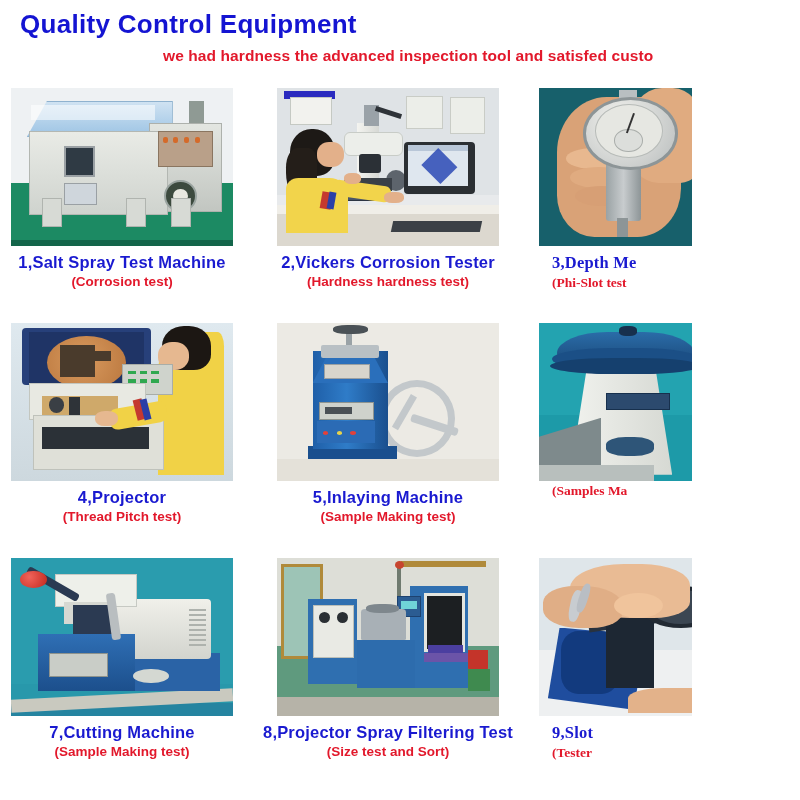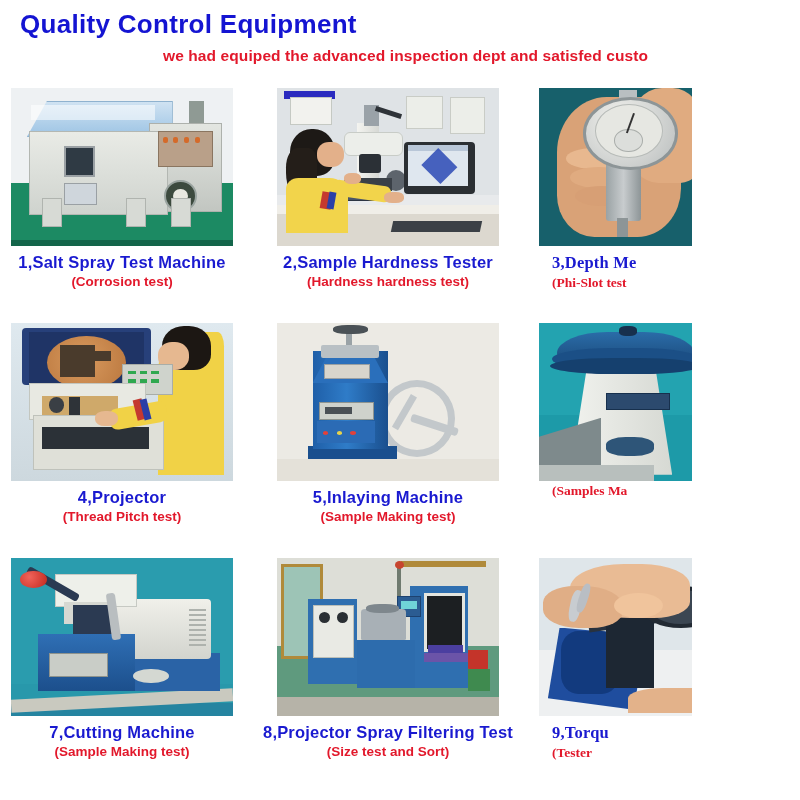--- a/index.html
+++ b/index.html
@@ -232,21 +232,21 @@
   .tq-brace{left:14%;top:20%;width:5%;height:20%;background:#c8ccd0;border-radius:40%;transform:rotate(12deg);}
   .tq-brace2{left:18%;top:16%;width:4%;height:19%;background:#b9bec4;border-radius:40%;transform:rotate(18deg);}
   .tq-low{left:40%;bottom:2%;width:40%;height:16%;background:#e3b28a;border-radius:40% 20% 0 0;}
 </style>
 </head>
 <body>
 
 <div class="page">
 
   <div class="page-title">Quality Control Equipment</div>
-  <div class="page-subtitle">we had equiped the advanced inspection dept and satisfed custo</div>
+  <div class="page-subtitle">we had hardness the advanced inspection tool and satisfed custo</div>
 
   <div class="grid">
 
     <div class="row">
 
       <div class="cell c1">
         <div class="photo">
           <div class="pp ss-bg"></div>
           <div class="pp ss-floor"></div>
           <div class="pp ss-floor2"></div>
@@ -299,21 +299,21 @@
           <div class="pp vk-person-hair"></div>
           <div class="pp vk-person-hair2"></div>
           <div class="pp vk-face"></div>
           <div class="pp vk-shirt"></div>
           <div class="pp vk-arm2"></div>
           <div class="pp vk-stripe"></div>
           <div class="pp vk-stripe2"></div>
           <div class="pp vk-hand"></div>
           <div class="pp vk-hand2"></div>
         </div>
-        <div class="caption">2,Sample Hardness Tester</div>
+        <div class="caption">2,Vickers Corrosion Tester</div>
         <div class="subcaption">(Hardness hardness test)</div>
       </div>
 
       <div class="cell c3">
         <div class="photo">
           <div class="pp dg-bg"></div>
           <div class="pp dg-hand"></div>
           <div class="pp dg-hand2"></div>
           <div class="pp dg-f1"></div>
           <div class="pp dg-f2"></div>
@@ -477,20 +477,20 @@
           <div class="pp tq-dark"></div>
           <div class="pp tq-gauge"></div>
           <div class="pp tq-gauge2"></div>
           <div class="pp tq-arm"></div>
           <div class="pp tq-arm2"></div>
           <div class="pp tq-fing"></div>
           <div class="pp tq-brace"></div>
           <div class="pp tq-brace2"></div>
           <div class="pp tq-low"></div>
         </div>
-        <div class="caption">9,Torqu</div>
+        <div class="caption">9,Slot</div>
         <div class="subcaption">(Tester</div>
       </div>
     </div>
 
   </div>
 
 </div>
 
 </body></html>

